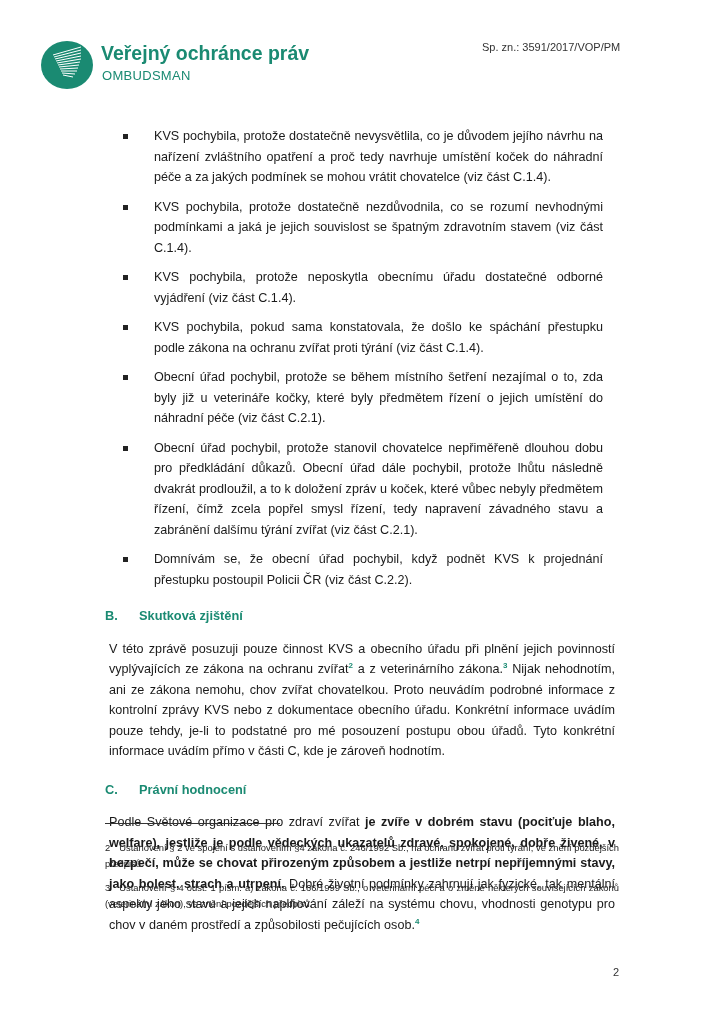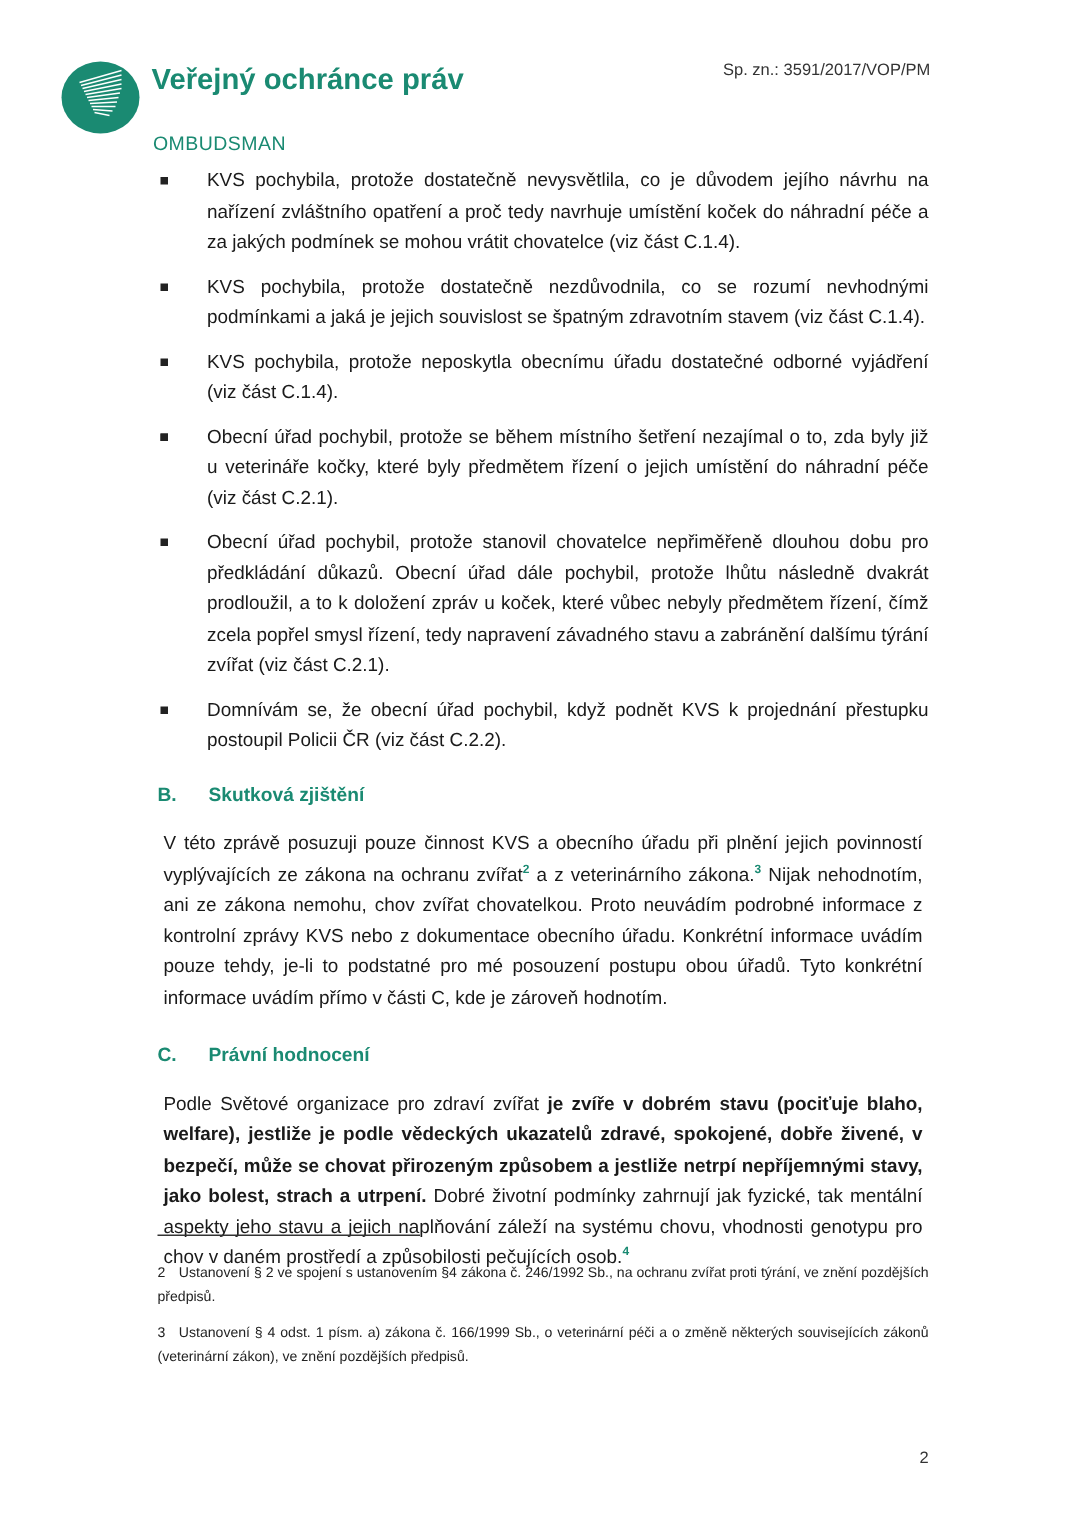--- a/index.html
+++ b/index.html
@@ -12,31 +12,31 @@
       position: absolute; left: 41px; top: 41px; width: 52px; height: 48px;
       border-radius: 50%; background: #1a8a72; overflow: hidden;
     }
     .logo-circle svg { position: absolute; left: 0; top: 0; }
     .logo-title {
       position: absolute; left: 101px; top: 42px; font-size: 19.5px; font-weight: bold;
       color: #1a8a72; letter-spacing: 0px; white-space: nowrap;
     }
     .logo-sub {
       position: absolute; left: 102px; top: 68px; font-size: 13px; color: #1a8a72;
-      letter-spacing: 0.3px; white-space: nowrap; margin-top: 20px;
+      letter-spacing: 0.3px; white-space: nowrap;
     }
     .ref {
       position: absolute; left: 482px; top: 41px; font-size: 11px; color: #333;
       white-space: nowrap;
     }
     .content {
       position: absolute; left: 105px; top: 110px; width: 514px;
       font-size: 12.6px; line-height: 20.5px;
     }
-    .bullet-list { list-style: none; margin: 0; padding: 0; }
+    .bullet-list { list-style: none; margin: 16px; padding: 0; }
     .bullet-item { position: relative; padding-left: 33px; margin-bottom: 9px; text-align: justify; }
     .bullet-mark {
       position: absolute; left: 2px; top: 8px; width: 5px; height: 5px; background: #222;
     }
     .section-heading {
       font-weight: bold; color: #1a8a72; font-size: 12.8px; margin: 16px 0 12px 0;
       display: flex;
     }
     .section-letter { width: 34px; }
     .para { text-align: justify; margin: 4px; }
@@ -80,21 +80,21 @@
   <div class="logo-title">Veřejný ochránce práv</div>
   <div class="logo-sub">OMBUDSMAN</div>
   <div class="ref">Sp. zn.: 3591/2017/VOP/PM</div>
 </div>
 
 <div class="content">
   <ul class="bullet-list">
     <li class="bullet-item"><span class="bullet-mark"></span><span>KVS pochybila, protože dostatečně nevysvětlila, co je důvodem jejího návrhu na nařízení zvláštního opatření a proč tedy navrhuje umístění koček do náhradní péče a za jakých podmínek se mohou vrátit chovatelce (viz část C.1.4).</span></li>
     <li class="bullet-item"><span class="bullet-mark"></span><span>KVS pochybila, protože dostatečně nezdůvodnila, co se rozumí nevhodnými podmínkami a jaká je jejich souvislost se špatným zdravotním stavem (viz část C.1.4).</span></li>
     <li class="bullet-item"><span class="bullet-mark"></span><span>KVS pochybila, protože neposkytla obecnímu úřadu dostatečné odborné vyjádření (viz část C.1.4).</span></li>
-    <li class="bullet-item"><span class="bullet-mark"></span></li>
+    <li class="bullet-item"><span class="bullet-mark"></span><span>KVS pochybila, pokud sama konstatovala, že došlo ke spáchání přestupku podle zákona na ochranu zvířat proti týrání (viz část C.1.4).</span></li>
     <li class="bullet-item"><span class="bullet-mark"></span><span>Obecní úřad pochybil, protože se během místního šetření nezajímal o to, zda byly již u veterináře kočky, které byly předmětem řízení o jejich umístění do náhradní péče (viz část C.2.1).</span></li>
     <li class="bullet-item"><span class="bullet-mark"></span><span>Obecní úřad pochybil, protože stanovil chovatelce nepřiměřeně dlouhou dobu pro předkládání důkazů. Obecní úřad dále pochybil, protože lhůtu následně dvakrát prodloužil, a to k doložení zpráv u koček, které vůbec nebyly předmětem řízení, čímž zcela popřel smysl řízení, tedy napravení závadného stavu a zabránění dalšímu týrání zvířat (viz část C.2.1).</span></li>
     <li class="bullet-item"><span class="bullet-mark"></span><span>Domnívám se, že obecní úřad pochybil, když podnět KVS k projednání přestupku postoupil Policii ČR (viz část C.2.2).</span></li>
   </ul>
 
   <div class="section-heading">
     <span class="section-letter">B.</span>
     <span>Skutková zjištění</span>
   </div>
   <p class="para"><span>V této zprávě posuzuji pouze činnost KVS a obecního úřadu při plnění jejich povinností vyplývajících ze zákona na ochranu zvířat</span><sup class="fn">2</sup><span> a z veterinárního zákona.</span><sup class="fn">3</sup><span> Nijak nehodnotím, ani ze zákona nemohu, chov zvířat chovatelkou. Proto neuvádím podrobné informace z kontrolní zprávy KVS nebo z dokumentace obecního úřadu. Konkrétní informace uvádím pouze tehdy, je-li to podstatné pro mé posouzení postupu obou úřadů. Tyto konkrétní informace uvádím přímo v části C, kde je zároveň hodnotím.</span></p>

